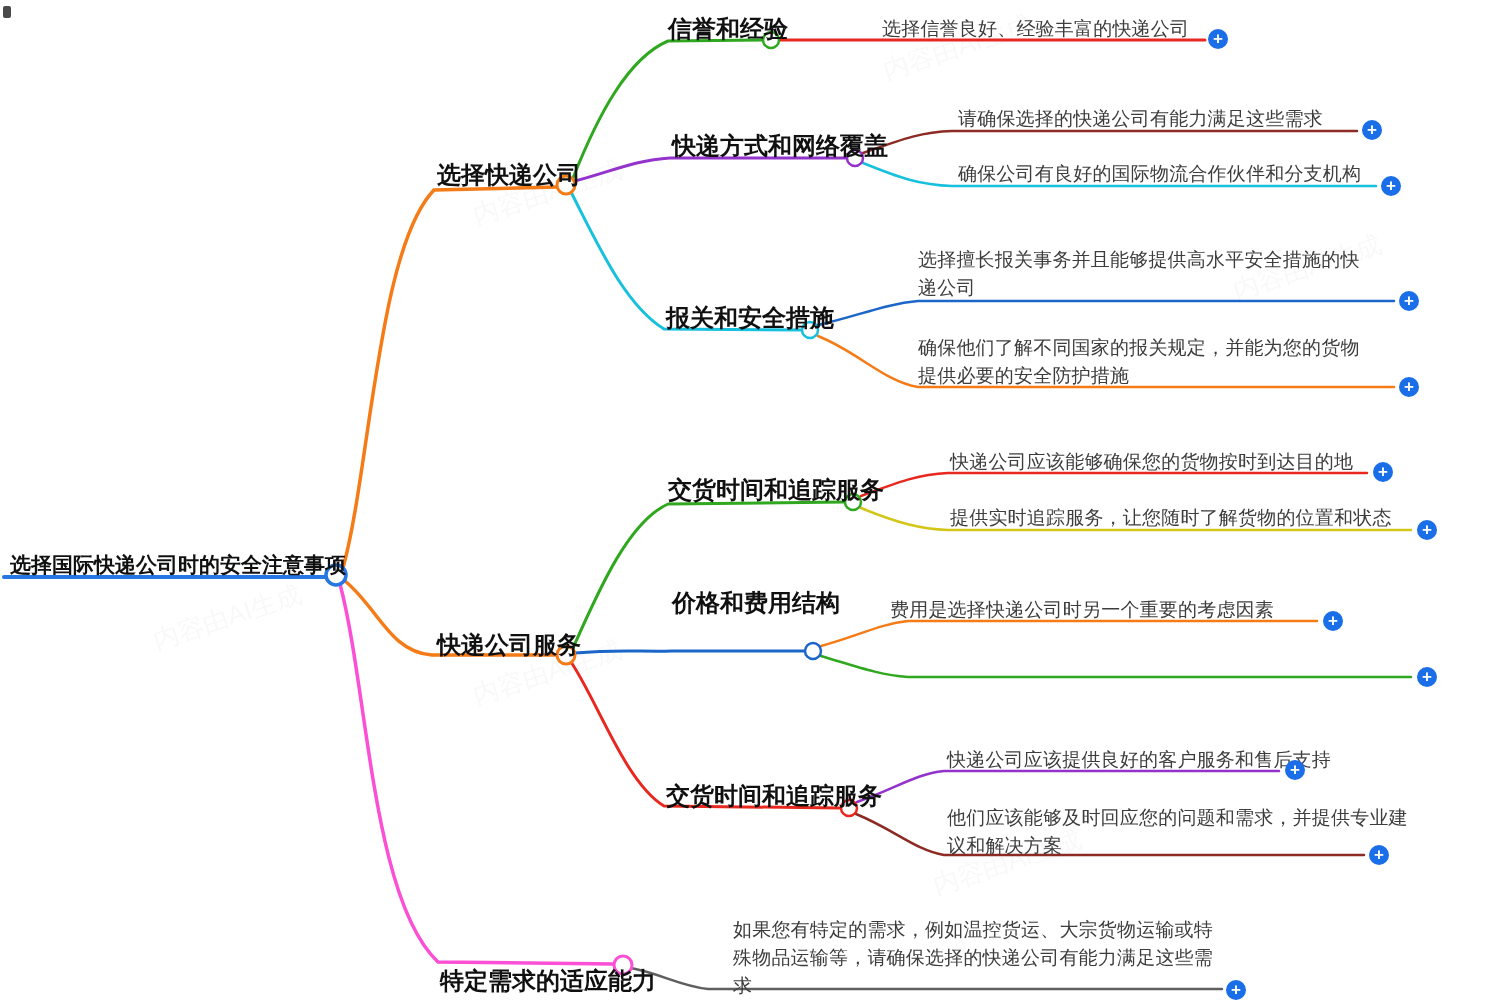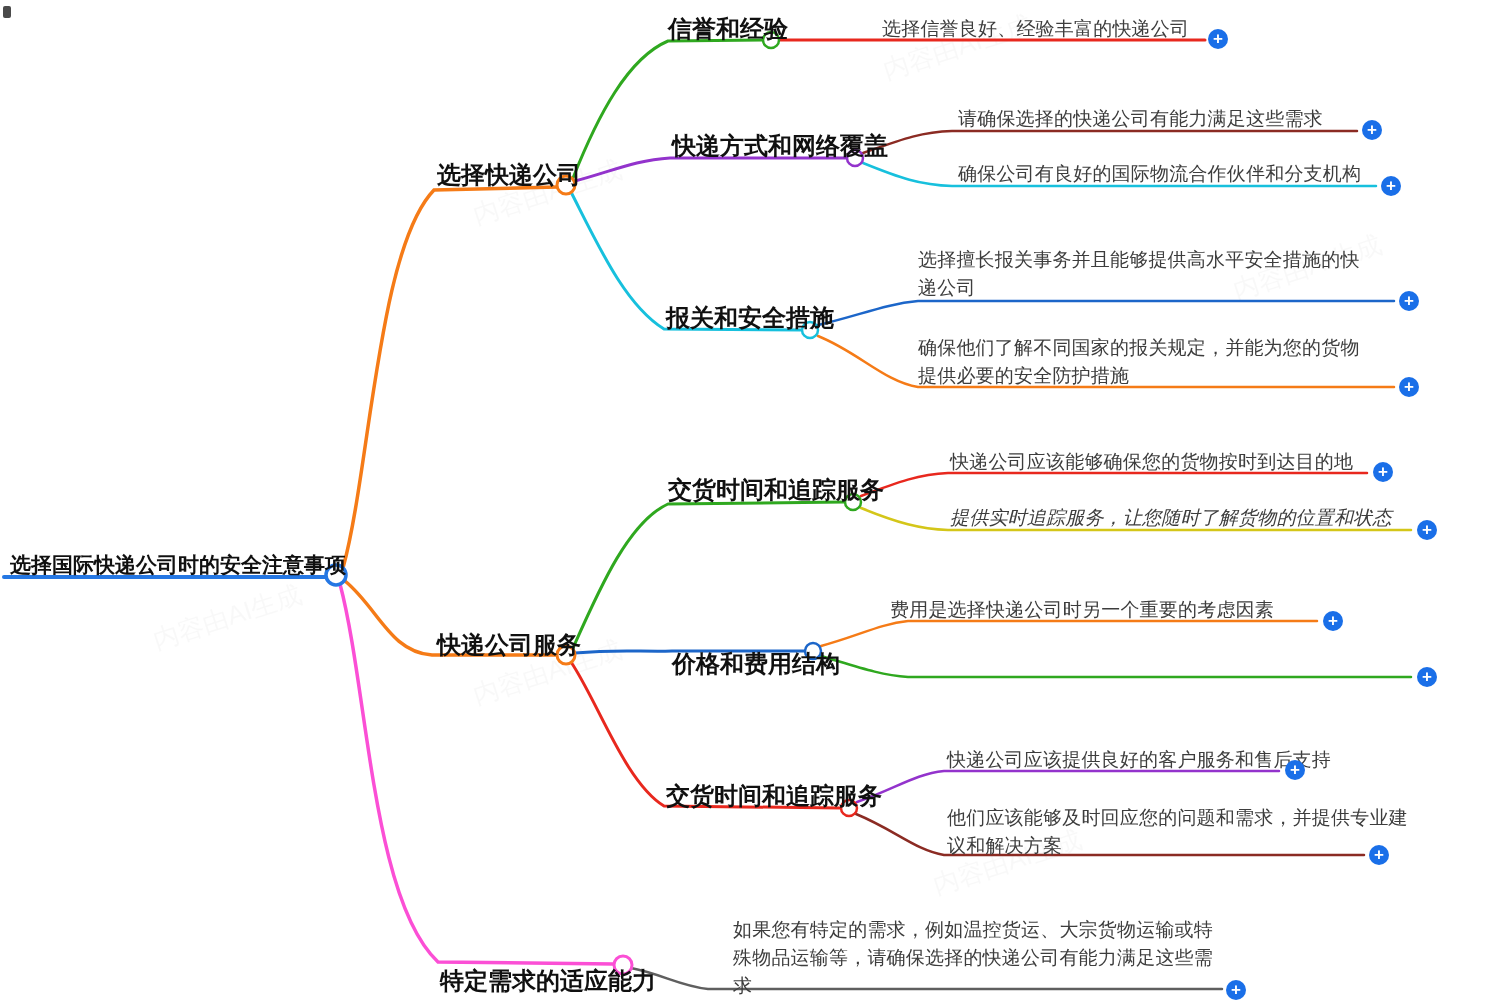--- a/index.html
+++ b/index.html
@@ -87,30 +87,30 @@
   <div class="node-label lv0" style="left:10px;top:551px;">选择国际快递公司时的安全注意事项</div>
 
   <div class="node-label lv1" style="left:437px;top:159px;">选择快递公司</div>
   <div class="node-label lv1" style="left:437px;top:629px;">快递公司服务</div>
   <div class="node-label lv1" style="left:440px;top:965px;">特定需求的适应能力</div>
 
   <div class="node-label lv2" style="left:668px;top:13px;">信誉和经验</div>
   <div class="node-label lv2" style="left:672px;top:130px;font-family:Liberation Mono, monospace;">快递方式和网络覆盖</div>
   <div class="node-label lv2" style="left:666px;top:302px;">报关和安全措施</div>
   <div class="node-label lv2" style="left:668px;top:474px;">交货时间和追踪服务</div>
-  <div class="node-label lv2" style="left:672px;top:648px;">价格和费用结构</div>
+  <div class="node-label lv2" style="left:672px;top:587px;">价格和费用结构</div>
   <div class="node-label lv2" style="left:666px;top:780px;">交货时间和追踪服务</div>
 
   <div class="leaf-text nowrap" style="left:882px;top:15px;">选择信誉良好、经验丰富的快递公司</div>
   <div class="leaf-text nowrap" style="left:958px;top:105px;">请确保选择的快递公司有能力满足这些需求</div>
   <div class="leaf-text nowrap" style="left:958px;top:160px;">确保公司有良好的国际物流合作伙伴和分支机构</div>
   <div class="leaf-text" style="left:918px;top:246px;width:458px;">选择擅长报关事务并且能够提供高水平安全措施的快递公司</div>
   <div class="leaf-text" style="left:918px;top:334px;width:458px;">确保他们了解不同国家的报关规定，并能为您的货物提供必要的安全防护措施</div>
   <div class="leaf-text nowrap" style="left:950px;top:448px;">快递公司应该能够确保您的货物按时到达目的地</div>
-  <div class="leaf-text nowrap" style="left:950px;top:504px;font-style:italic;">提供实时追踪服务，让您随时了解货物的位置和状态</div>
+  <div class="leaf-text nowrap" style="left:950px;top:504px;">提供实时追踪服务，让您随时了解货物的位置和状态</div>
   <div class="leaf-text nowrap" style="left:890px;top:596px;">费用是选择快递公司时另一个重要的考虑因素</div>
   <div class="leaf-text nowrap" style="left:947px;top:746px;">快递公司应该提供良好的客户服务和售后支持</div>
   <div class="leaf-text" style="left:947px;top:804px;width:468px;">他们应该能够及时回应您的问题和需求，并提供专业建议和解决方案</div>
   <div class="leaf-text" style="left:733px;top:916px;width:490px;">如果您有特定的需求，例如温控货运、大宗货物运输或特殊物品运输等，请确保选择的快递公司有能力满足这些需求</div>
 
   <div class="plus-btn" style="left: 1208px; top: 29px; background: rgb(26, 111, 232);">+</div>
   <div class="plus-btn" style="left: 1362px; top: 120px; background: rgb(26, 111, 232);">+</div>
   <div class="plus-btn" style="left: 1381px; top: 176px; background: rgb(26, 111, 232);">+</div>
   <div class="plus-btn" style="left: 1399px; top: 291px; background: rgb(26, 111, 232);">+</div>
   <div class="plus-btn" style="left: 1399px; top: 377px; background: rgb(26, 111, 232);">+</div>

